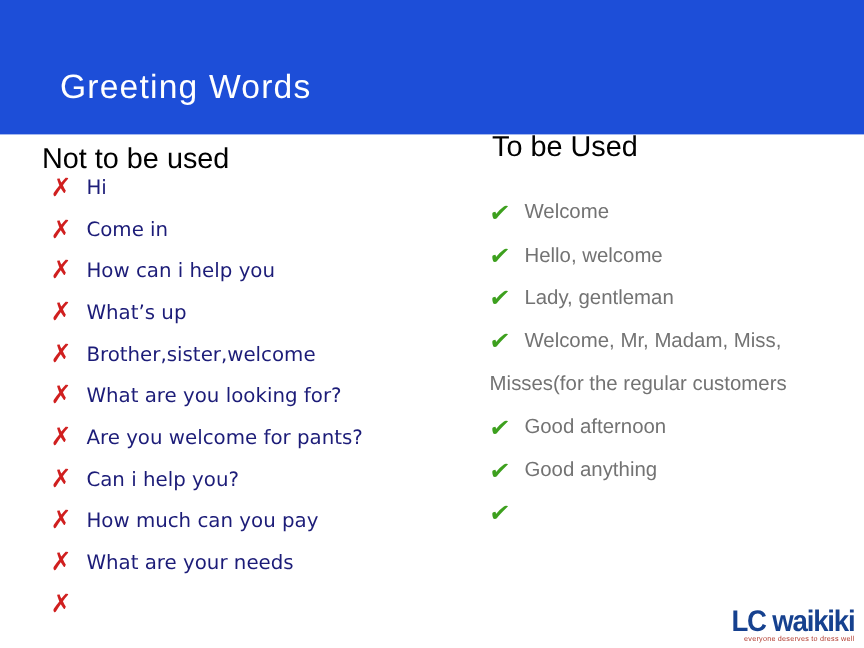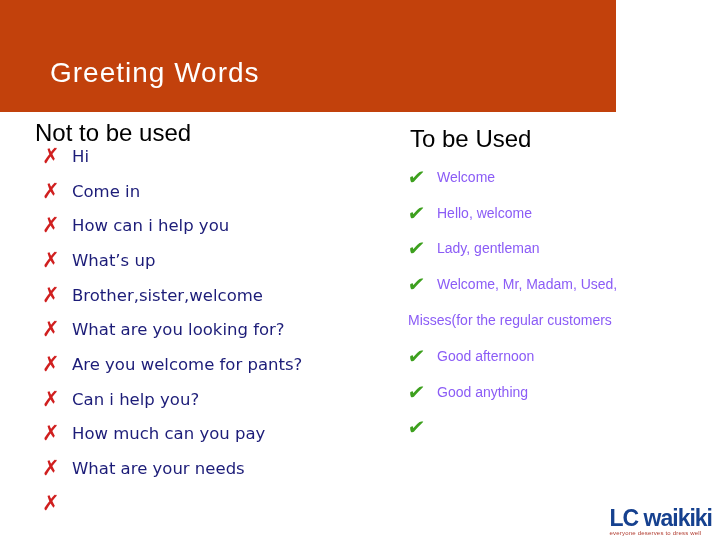--- a/index.html
+++ b/index.html
@@ -7,42 +7,42 @@
     position: relative;
     width: 720px;
     height: 540px;
     background: #ffffff;
     overflow: hidden;
     font-family: "Liberation Sans", sans-serif;
   }
   .header-band {
     position: absolute;
     top: 0; left: 0;
-    width: 616px;
+    width: 720px;
     height: 112px;
-    background: #c2410c;
+    background: #1d4ed8;
     text-decoration: underline;
   }
   .slide-title {
     position: absolute;
     left: 50px;
     top: 57px;
     color: #ffffff;
     font-size: 28px;
     letter-spacing: 1px;
     font-family: "Liberation Sans", sans-serif;
   }
   .col-heading {
     position: absolute;
     color: #000000;
     font-size: 24px;
     font-family: "Liberation Sans", sans-serif;
   }
   .heading-left  { left: 35px;  top: 119px; }
-  .heading-right { left: 410px; top: 125px; }
+  .heading-right { left: 410px; top: 109px; }
 
   .list-left {
     position: absolute;
     left: 42px;
     top: 139px;
     width: 360px;
   }
   .lrow {
     height: 34.7px;
     display: flex;
@@ -79,30 +79,31 @@
     width: 29px;
     flex: 0 0 29px;
     color: #3da01e;
     font-size: 20px;
     font-weight: bold;
     font-family: "DejaVu Sans", sans-serif;
     line-height: 1;
     transform: skewX(-8deg);
   }
   .rtext {
-    color: #8b5cf6;
-    font-size: 14px;
+    color: #737373;
+    font-size: 17px;
     font-family: "Liberation Sans", sans-serif;
     white-space: nowrap;
   }
 
   .logo {
     position: absolute;
     right: 8px;
     bottom: 4px;
+    text-align: right;
     line-height: 1;
   }
   .logo-text {
     color: #16418f;
     font-weight: 800;
     font-size: 23px;
     letter-spacing: -1px;
     font-family: "Liberation Sans", sans-serif;
     transform: scaleY(1.08);
     display: block;
@@ -182,21 +183,21 @@
     <div class="rrow">
       <span class="check">✔</span>
       <span class="rtext">Hello, welcome</span>
     </div>
     <div class="rrow">
       <span class="check">✔</span>
       <span class="rtext">Lady, gentleman</span>
     </div>
     <div class="rrow">
       <span class="check">✔</span>
-      <span class="rtext">Welcome, Mr, Madam, Used,</span>
+      <span class="rtext">Welcome, Mr, Madam, Miss,</span>
     </div>
     <div class="rrow">
       <span class="rtext">Misses(for the regular customers</span>
     </div>
     <div class="rrow">
       <span class="check">✔</span>
       <span class="rtext">Good afternoon</span>
     </div>
     <div class="rrow">
       <span class="check">✔</span>

